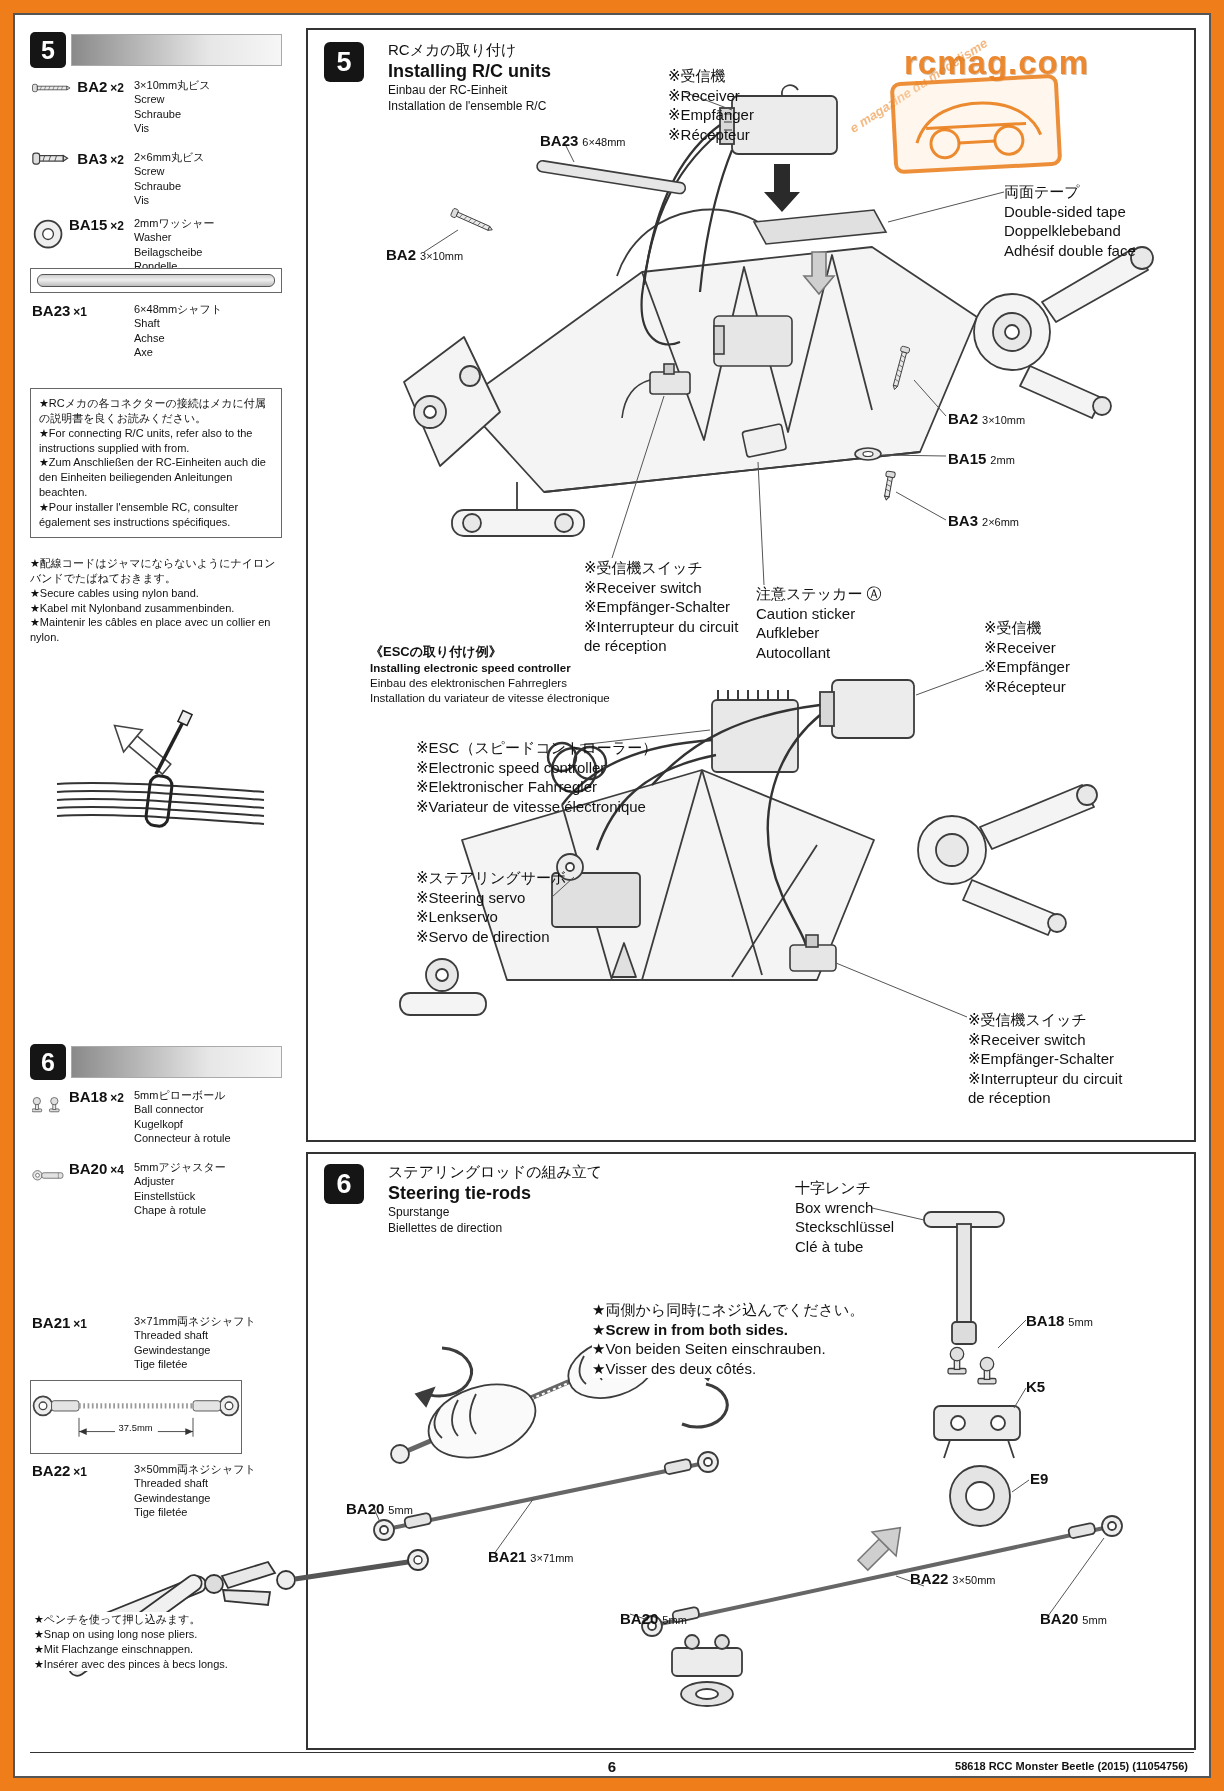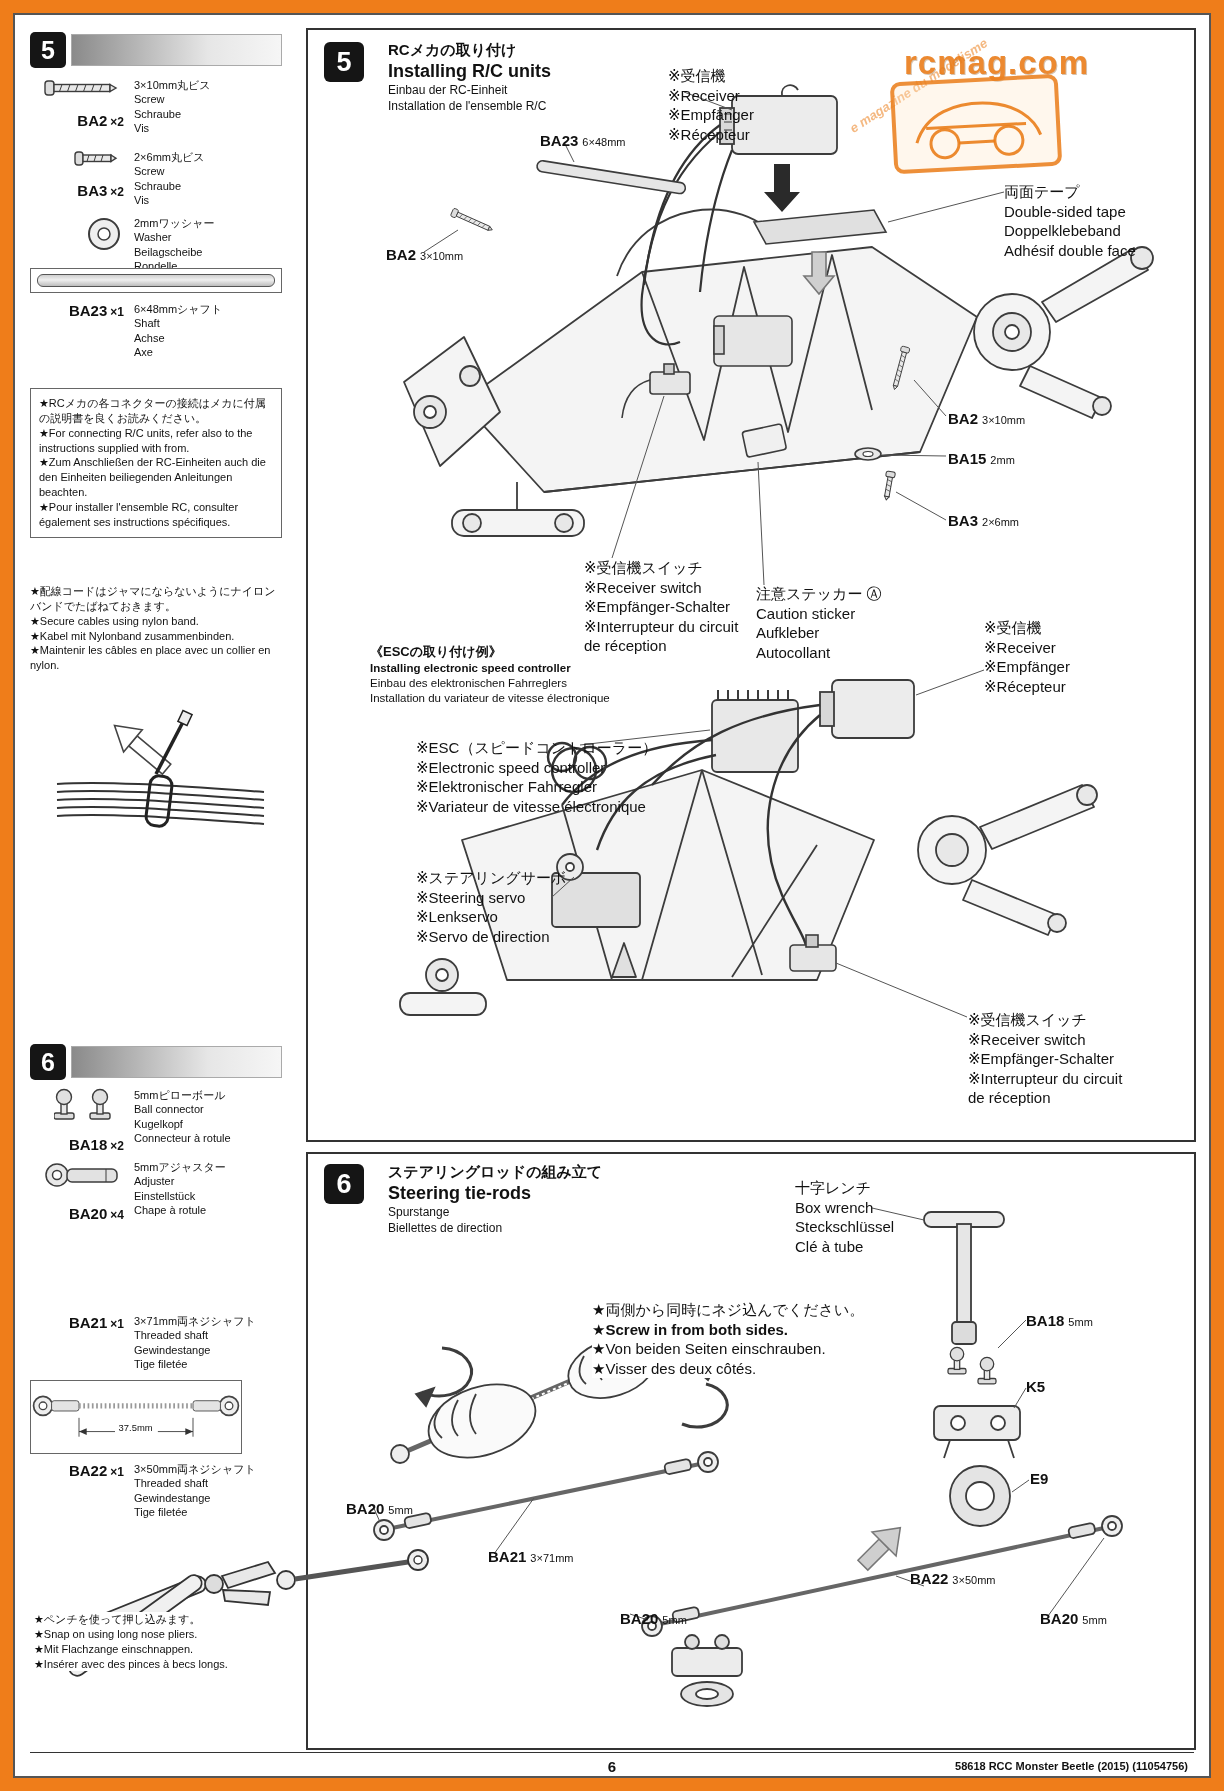--- a/index.html
+++ b/index.html
@@ -6,34 +6,34 @@
 body{background:#9a9a9a}
 .page{position:relative;width:1224px;height:1791px;background:#fff;font-family:"Liberation Sans","DejaVu Sans",sans-serif;color:#111;overflow:hidden}
 .frame{position:absolute;inset:0;border:13px solid #ef7d1a;z-index:60;pointer-events:none}
 .frame2{position:absolute;inset:13px;border:2px solid #555;z-index:60;pointer-events:none}
 .box{position:absolute;border:2px solid #333}
 .badge-row{position:absolute;display:flex;align-items:center}
 .badge{width:36px;height:36px;background:#151515;color:#fff;font-weight:bold;font-size:25px;display:flex;align-items:center;justify-content:center;border-radius:5px;flex:0 0 auto}
 .badge-bar{height:32px;flex:1;margin-left:5px;background:linear-gradient(90deg,#8a8a8a,#e6e6e6 65%,#f6f6f6);border:1px solid #aaa}
 .hdr-badge{position:absolute;width:40px;height:40px;background:#151515;color:#fff;font-weight:bold;font-size:27px;display:flex;align-items:center;justify-content:center;border-radius:6px;z-index:3}
 .title-block{position:absolute;font-size:12px;line-height:1.28;z-index:3}
-.title-block div:nth-child(1){font-weight:bold;font-size:15px;margin-bottom:1px}
+.title-block div:nth-child(1){font-weight:normal;font-size:15px;margin-bottom:1px}
 .title-block div:nth-child(2){font-weight:bold;font-size:18px}
 .lbl{position:absolute;font-size:15px;line-height:1.3;white-space:nowrap;z-index:4}
 .esc-heading{position:absolute;font-size:11.5px;line-height:1.3;z-index:4}
 .esc-heading div:nth-child(1){font-weight:bold;font-size:13px}
 .esc-heading div:nth-child(2){font-weight:bold}
 .screw-note{background:#fff}
 .screw-note div:nth-child(2){font-weight:bold}
 .plabel{position:absolute;white-space:nowrap;z-index:4}
 .part-id{font-weight:bold;font-size:15px}
 .part-sz{font-size:11px;margin-left:4px}
 .part-qty{font-size:12px;font-weight:bold;margin-left:3px}
 .part-row{position:absolute;display:flex;gap:10px;z-index:2}
-.part-left{width:92px;display:flex;flex-direction:column;align-items:flex-end;gap:14px}
+.part-left{width:92px;display:flex;flex-direction:row;align-items:flex-start;gap:3px}
 .part-desc{font-size:11px;line-height:1.3}
 .note{position:absolute;font-size:11px;line-height:1.35;z-index:2}
 .note.boxed{border:1.5px solid #666;padding:7px 8px;background:#fff}
 .rod-box{position:absolute;border:1.5px solid #666;background:#fff;z-index:2;display:flex;align-items:center;justify-content:center}
 .bar23{height:13px;width:238px;border:1px solid #555;border-radius:6px;background:linear-gradient(#cfcfcf,#efefef 45%,#bdbdbd)}
 .footer-line{position:absolute;left:30px;right:30px;top:1752px;border-top:1.5px solid #333}
 .page-num{position:absolute;left:0;right:0;top:1758px;text-align:center;font-weight:bold;font-size:15px}
 .footer-right{position:absolute;right:36px;top:1760px;font-size:11px;font-weight:bold}
 .watermark{position:absolute;left:878px;top:14px;width:330px;height:185px;z-index:55;pointer-events:none}
 .wm-tag{position:absolute;left:-40px;top:64px;transform:rotate(-33deg);color:rgba(235,125,26,.55);font-weight:bold;font-style:italic;font-size:13px;white-space:nowrap}
@@ -145,21 +145,21 @@
       </div>
   </div>
 
   <div class="note boxed" style="left:30px;top:388px;width:252px">
       <div>★RCメカの各コネクターの接続はメカに付属の説明書を良くお読みください。</div>
       <div>★For connecting R/C units, refer also to the instructions supplied with from.</div>
       <div>★Zum Anschließen der RC-Einheiten auch die den Einheiten beiliegenden Anleitungen beachten.</div>
       <div>★Pour installer l'ensemble RC, consulter également ses instructions spécifiques.</div>
     </div>
 
-  <div class="note" style="left:30px;top:584px;width:252px">
+  <div class="note" style="left:30px;top:556px;width:252px">
       <div>★配線コードはジャマにならないようにナイロンバンドでたばねておきます。</div>
       <div>★Secure cables using nylon band.</div>
       <div>★Kabel mit Nylonband zusammenbinden.</div>
       <div>★Maintenir les câbles en place avec un collier en nylon.</div>
     </div>
 
   <svg class="dsvg" style="left:52px;top:692px" width="215" height="180" viewBox="0 0 215 180">
     <g transform="rotate(-50 95 60)">
       <rect x="88" y="42" width="13" height="44" fill="#fff" stroke="#444" stroke-width="1.6"></rect>
       <polygon points="80,42 109,42 94.5,18" fill="#fff" stroke="#444" stroke-width="1.6"></polygon>

